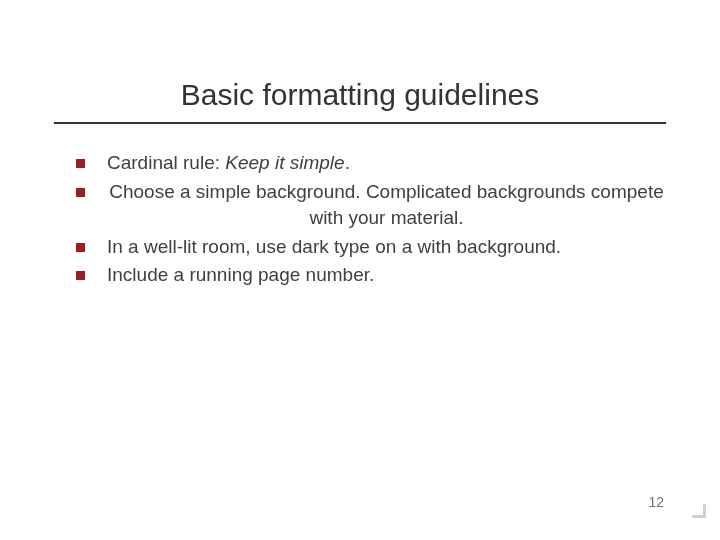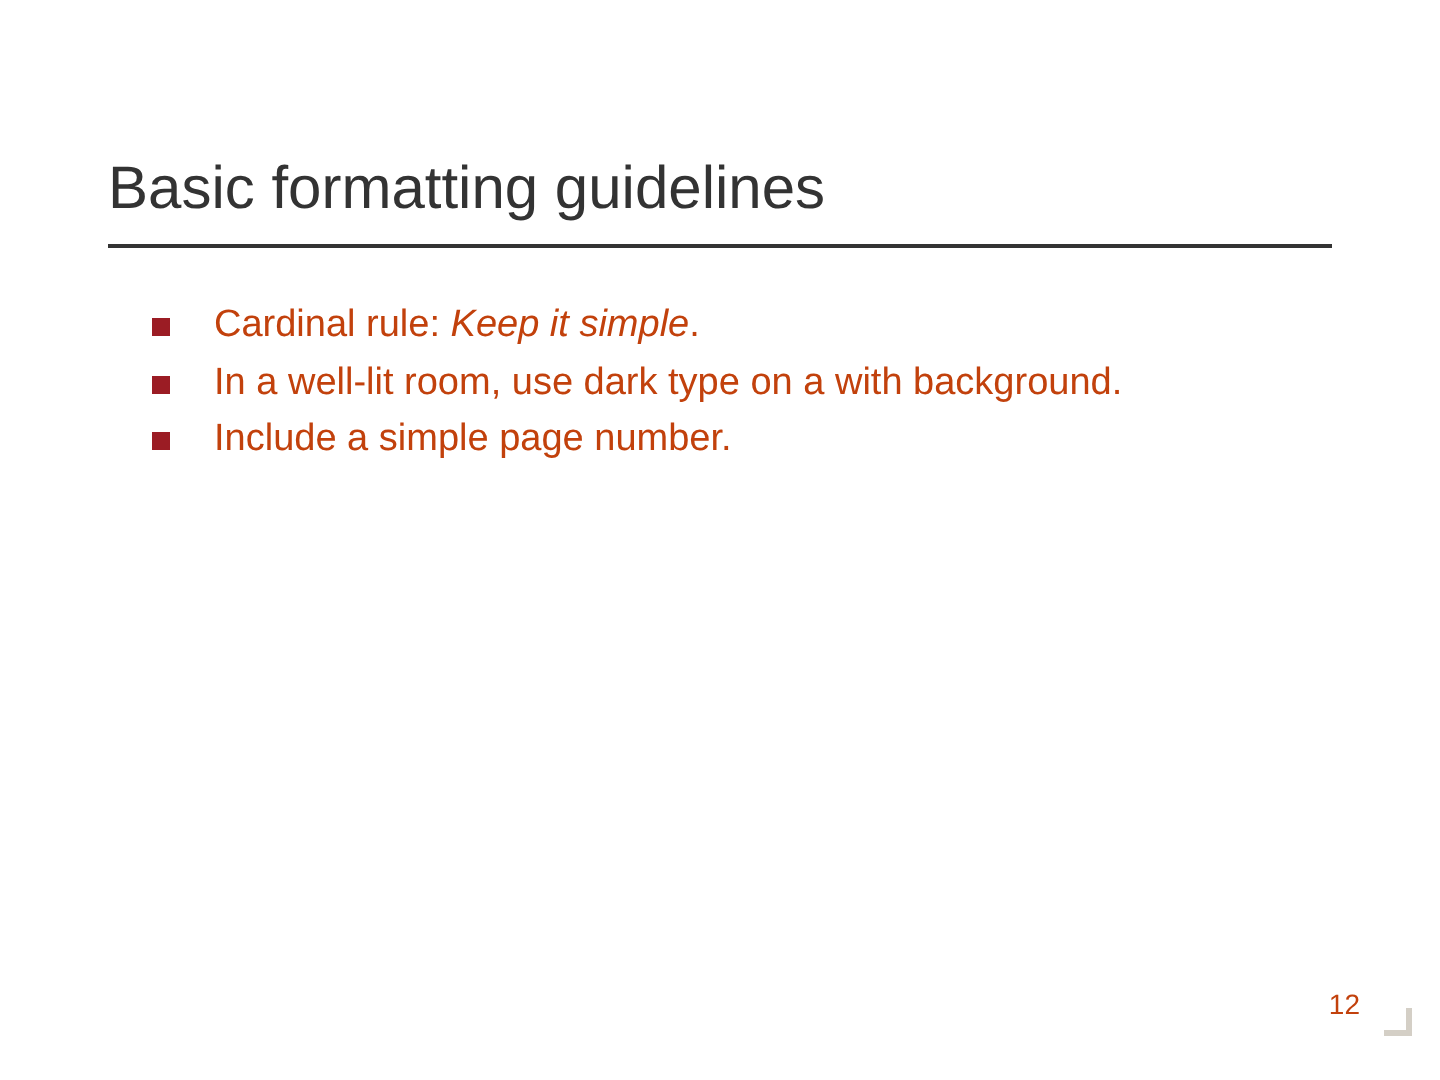--- a/index.html
+++ b/index.html
@@ -7,20 +7,21 @@
   body {
     font-family: Verdana, Geneva, sans-serif;
     background: #ffffff;
     position: relative;
   }
   .slide {
     width: 720px;
     height: 540px;
     padding: 78px 54px 0 54px;
     position: relative;
+    text-align: center;
   }
   .title {
     font-size: 30px;
     font-weight: 400;
     color: #333333;
     padding-bottom: 10px;
     border-bottom: 2px solid #333333;
     margin-bottom: 26px;
   }
   .content {
@@ -35,31 +36,31 @@
     width: 9px;
     height: 9px;
     background: #9b1c24;
     flex-shrink: 0;
     margin-top: 9px;
     margin-right: 22px;
   }
   .bullet-text {
     font-size: 19px;
     line-height: 1.4;
-    color: #c2410c;
+    color: #404040;
   }
   .bullet-text em {
     font-style: italic;
   }
   .page-number {
     position: absolute;
     bottom: 30px;
-    right: 40px;
+    right: 56px;
     font-size: 14px;
-    color: #c2410c;
+    color: #737373;
   }
   .corner-accent {
     position: absolute;
     bottom: 22px;
     right: 14px;
     width: 18px;
     height: 18px;
   }
   .corner-accent::before {
     content: "";
@@ -86,29 +87,33 @@
 <div class="slide">
   <h1 class="title">Basic formatting guidelines</h1>
 
   <div class="content">
 
     <div class="bullet-item">
       <div class="bullet-icon"></div>
       <div class="bullet-text"><span>Cardinal rule: </span><em>Keep it simple</em><span>.</span></div>
     </div>
 
+    <div class="bullet-item">
+      <div class="bullet-icon"></div>
+      <div class="bullet-text"><span>Choose a simple background. Complicated backgrounds compete with your material.</span></div>
+    </div>
 
     <div class="bullet-item">
       <div class="bullet-icon"></div>
       <div class="bullet-text"><span>In a well-lit room, use dark type on a with background.</span></div>
     </div>
 
 
     <div class="bullet-item">
       <div class="bullet-icon"></div>
-      <div class="bullet-text"><span>Include a simple page number.</span></div>
+      <div class="bullet-text"><span>Include a running page number.</span></div>
     </div>
 
   </div>
 
   <div class="page-number">12</div>
   <div class="corner-accent"></div>
 </div>
 
 </body></html>

